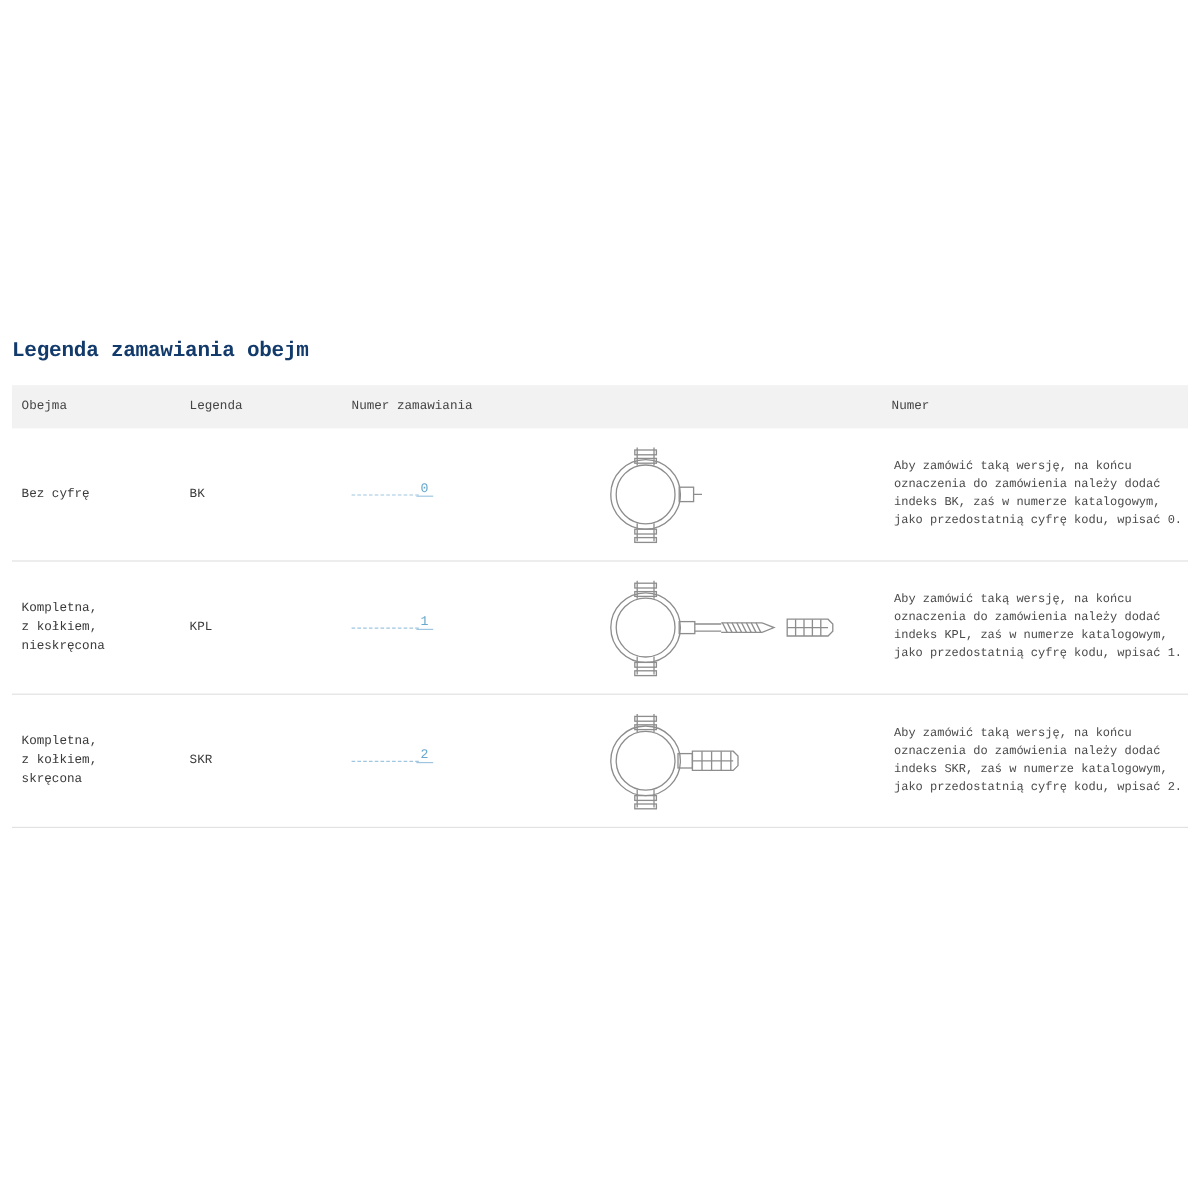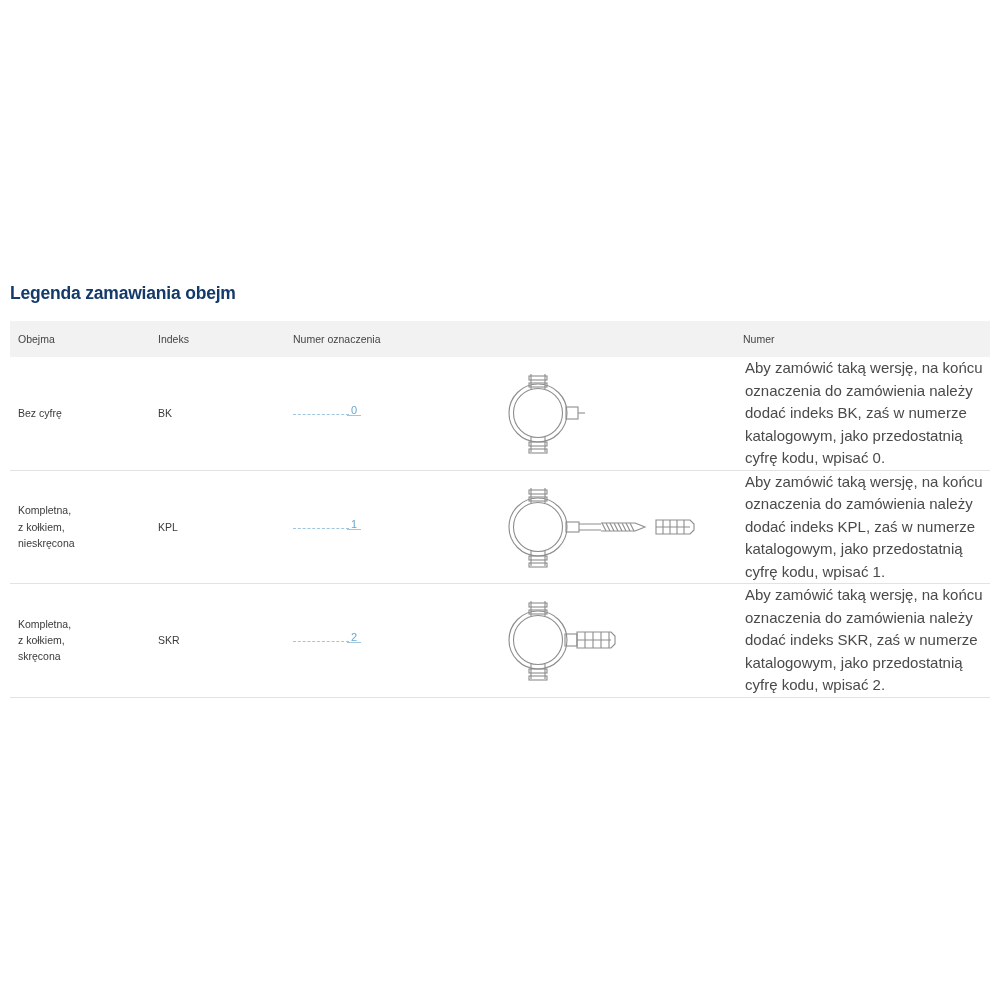--- a/index.html
+++ b/index.html
@@ -15,20 +15,21 @@
     position: relative;
     overflow: hidden;
   }
 
   .page {
     position: absolute;
     left: 0;
     top: 0;
     width: 808px;
     height: 1000px;
+    font-family: Liberation Mono, monospace;
   }
 
   .section-title {
     position: absolute;
     left: 10px;
     top: 283px;
     font-size: 17.5px;
     font-weight: bold;
     color: #123a6b;
     letter-spacing: -0.2px;
@@ -72,21 +73,21 @@
 
   .td {
     font-size: 10.5px;
     color: #3a3a3a;
     padding-left: 8px;
     box-sizing: border-box;
     line-height: 1.55;
   }
 
   .td.col-opis {
-    font-size: 15px;
+    font-size: 10px;
     color: #4a4a4a;
     line-height: 1.5;
     padding-left: 10px;
   }
 
   .catalog-code {
     position: relative;
     display: inline-block;
     width: 72px;
     height: 14px;
@@ -126,22 +127,22 @@
 <body>
 
 <div class="page">
 
   <div class="section-title">Legenda zamawiania obejm</div>
 
   <div class="table">
 
     <div class="thead">
       <div class="th col-obejma">Obejma</div>
-      <div class="th col-indeks">Indeks</div>
-      <div class="th col-numer">Numer oznaczenia</div>
+      <div class="th col-indeks">Legenda</div>
+      <div class="th col-numer">Numer zamawiania</div>
       <div class="th col-img"></div>
       <div class="th col-opis">Numer</div>
     </div>
 
     <div class="trow">
       <div class="td col-obejma">Bez cyfrę</div>
       <div class="td col-indeks">BK</div>
       <div class="td col-numer">
         <span class="catalog-code">
           <span class="dashes"></span>

